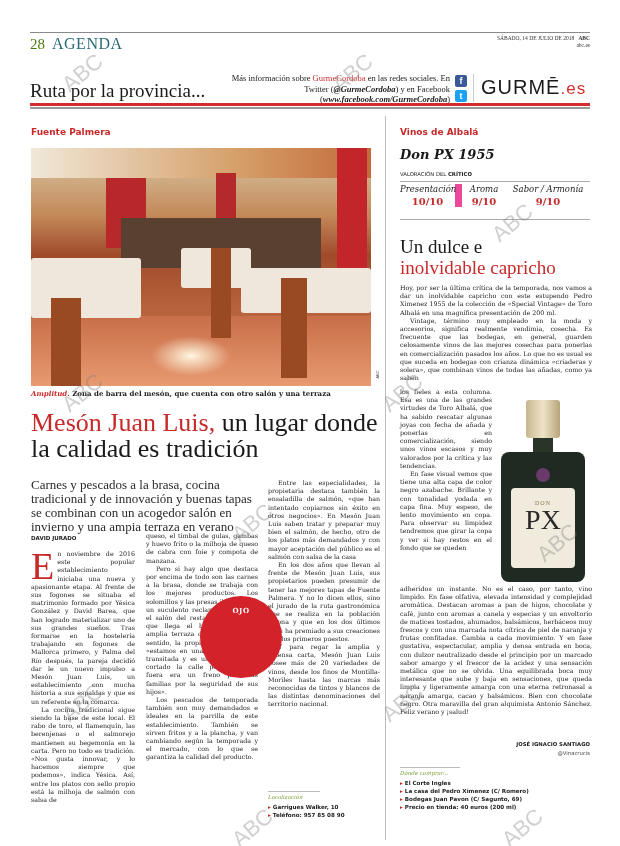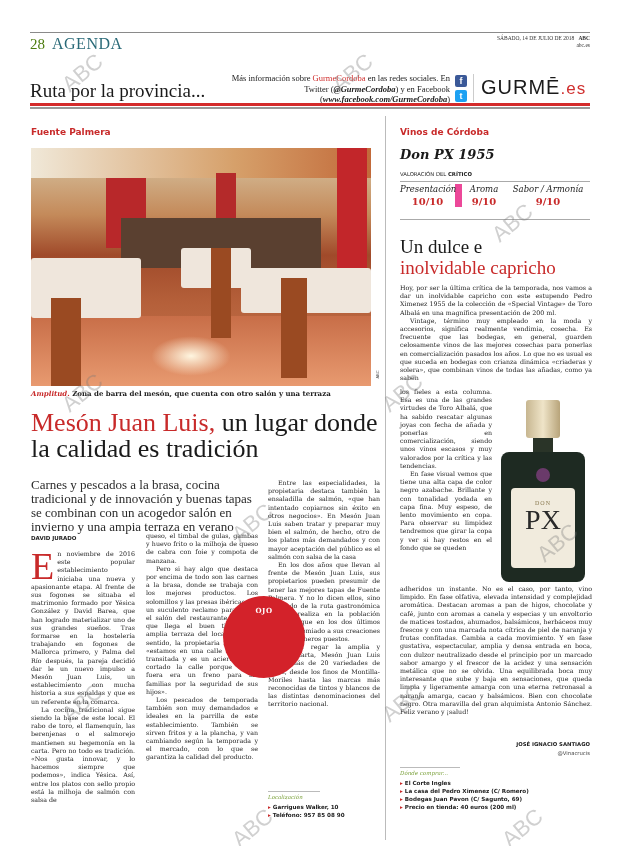--- a/index.html
+++ b/index.html
@@ -61,21 +61,21 @@
 
   .body-text { font-family: "DejaVu Serif", serif; font-size: 6.3px; line-height: 8.2px; color: #222; text-align: justify; }
   .body-text p { text-indent: 10px; }
   .body-text p.noindent { text-indent: 0; }
 
   .col1 { position: absolute; left: 31px; top: 550px; width: 104px; }
   .dropcap { float: left; font-family: "Liberation Serif", serif; font-size: 38px; line-height: 30px; color: #c82a2a; margin-right: 3px; margin-top: 1px; }
   .col2 { position: absolute; left: 146px; top: 532px; width: 112px; }
   .col3 { position: absolute; left: 268px; top: 479px; width: 112px; }
 
-  .ojo { position: absolute; left: 223px; top: 596px; width: 82px; height: 82px; border-radius: 50%; background: #d3222a; color: #fff; text-align: center; font-family: "DejaVu Serif", serif; padding-top: 10px; }
+  .ojo { position: absolute; left: 200px; top: 596px; width: 82px; height: 82px; border-radius: 50%; background: #d3222a; color: #fff; text-align: center; font-family: "DejaVu Serif", serif; padding-top: 10px; }
   .ojo .ojo-title { font-size: 7px; font-weight: bold; letter-spacing: 0.5px; }
   .ojo .ojo-text { font-size: 7px; font-style: italic; line-height: 8px; padding: 0 6px; }
 
   .loc-box { position: absolute; left: 268px; top: 791px; width: 112px; }
   .loc-rule { width: 52px; height: 1px; background: #bbb; margin-bottom: 2px; }
   .loc-title { font-family: "DejaVu Serif", serif; font-size: 5.5px; font-style: italic; color: #7aa03a; margin-bottom: 3px; }
   .loc-item { font-family: "DejaVu Sans", sans-serif; font-size: 5.6px; font-weight: bold; line-height: 8px; color: #222; }
   .loc-item .bul { color: #c82a2a; margin-right: 2px; }
 
   
@@ -196,21 +196,21 @@
   <div class="ojo-title">OJO</div>
 </div>
 
 <div class="loc-box">
   <div class="loc-rule"></div>
   <div class="loc-title">Localización</div>
   <div class="loc-item"><span class="bul">▸</span><span>Garrigues Walker, 10</span></div>
   <div class="loc-item"><span class="bul">▸</span><span>Teléfono: 957 85 08 90</span></div>
 </div>
 
-<div class="kicker right-kicker">Vinos de Córdoba</div>
+<div class="kicker right-kicker">Vinos de Albalá</div>
 <div class="wine-name">Don PX 1955</div>
 <div class="val-label"><span>VALORACIÓN DEL </span><b>CRÍTICO</b></div>
 <div class="val-rule-top"></div>
 <div class="scores">
   <div class="score sc1">
     <div class="s-label">Presentación</div>
     <div class="s-val">10/10</div>
   </div>
   <div class="score sc2">
     <div class="s-label">Aroma</div>

